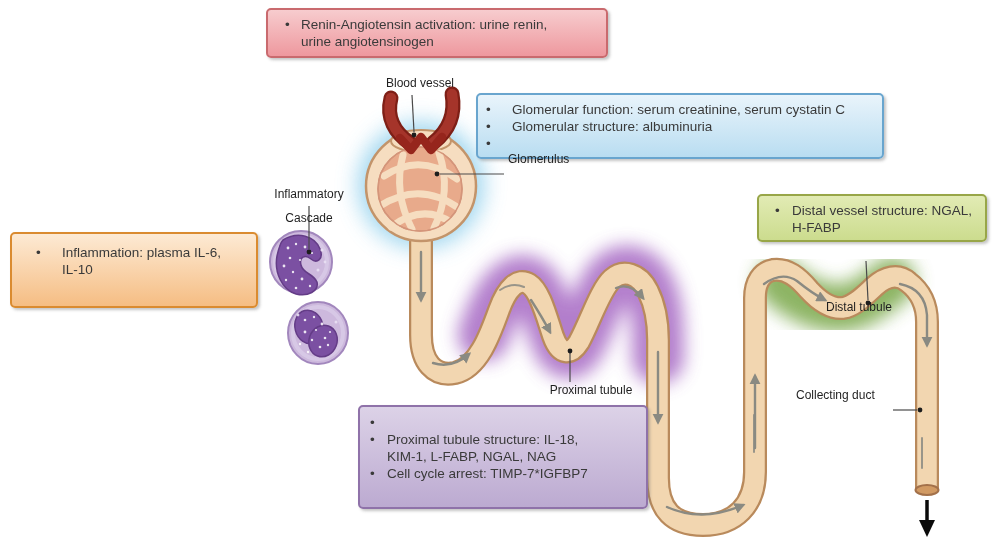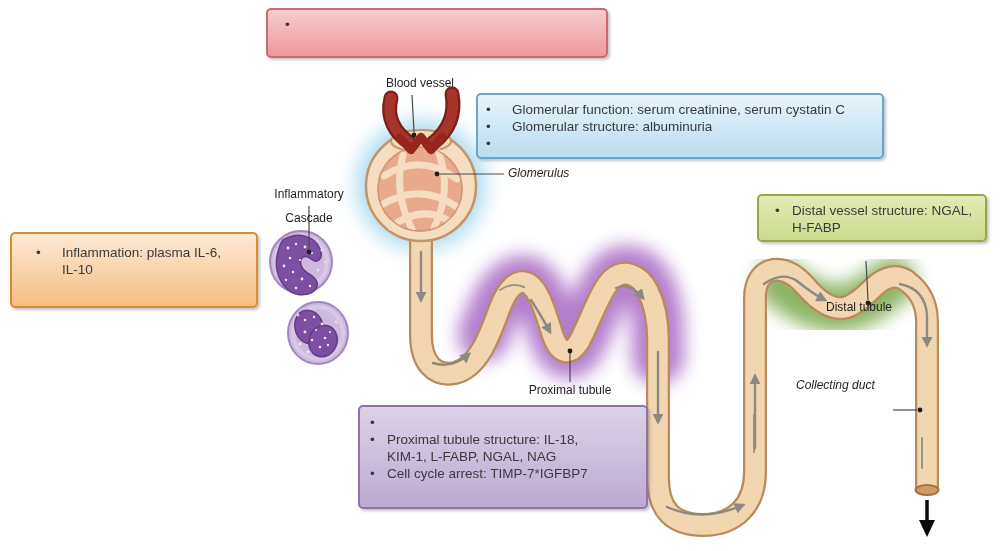--- a/index.html
+++ b/index.html
@@ -36,25 +36,25 @@
   .callout.orange .bullet{width:26px;}
 
   .callout.purple{left:358px;top:405px;width:290px;height:104px;padding:7px 8px 0 10px;
       border-color:var(--purple-border);
       background:linear-gradient(180deg,var(--purple-top) 0%,var(--purple-bottom) 100%);}
   .callout.purple .bullet{width:17px;}
 
   
   .anat-label{position:absolute;font-size:12px;color:var(--label-color);white-space:pre-line;}
   .lbl-blood{left:368px;top:76px;width:104px;text-align:center;}
-  .lbl-glom{left:508px;top:166px;font-style:italic;}
+  .lbl-glom{left:508px;top:152px;}
   .lbl-infl{left:258px;top:182px;width:102px;text-align:center;line-height:24px;}
-  .lbl-prox{left:508px;top:383px;width:124px;text-align:center;}
+  .lbl-prox{left:529px;top:383px;width:124px;text-align:center;}
   .lbl-dist{left:826px;top:264px;margin-top:36px;}
-  .lbl-coll{left:796px;top:378px;font-style:italic;}
+  .lbl-coll{left:796px;top:388px;}
 
   
   .tube-outer{fill:none;stroke:var(--tube-border);stroke-width:24;stroke-linejoin:round;stroke-linecap:butt;}
   .tube-inner{fill:none;stroke:var(--tube-fill);stroke-width:19.5;stroke-linejoin:round;stroke-linecap:butt;}
   .flow{fill:none;stroke:var(--arrow);stroke-width:2.4;stroke-linecap:round;}
   .flow-thin{fill:none;stroke:var(--arrow);stroke-width:2;stroke-linecap:round;opacity:.85;}
   .glow{fill:none;stroke-linecap:round;opacity:.8;}
   .pointer{stroke:var(--pointer);stroke-width:1.2;fill:none;}
   .pdot{fill:#1d1d1d;}
   .lattice{fill:none;stroke:var(--ball-fill);stroke-width:7;stroke-linecap:round;}
@@ -193,20 +193,22 @@
       <path class="pointer" d="M 866 261 L 868 300"></path>
       <circle class="pdot" cx="868" cy="303" r="2.4"></circle>
       <path class="pointer" d="M 893 410 L 917 410"></path>
       <circle class="pdot" cx="920" cy="410" r="2.4"></circle>
     </g>
   </svg>
 
   <div class="callout pink">
     <div class="row">
       <span class="bullet">•</span>
+      <span class="txt">Renin-Angiotensin activation: urine renin,
+urine angiotensinogen</span>
     </div>
   </div>
 
   <div class="callout blue">
     <div class="row">
       <span class="bullet">•</span>
       <span class="txt">Glomerular function: serum creatinine, serum cystatin C</span>
     </div>
     <div class="row">
       <span class="bullet">•</span>

